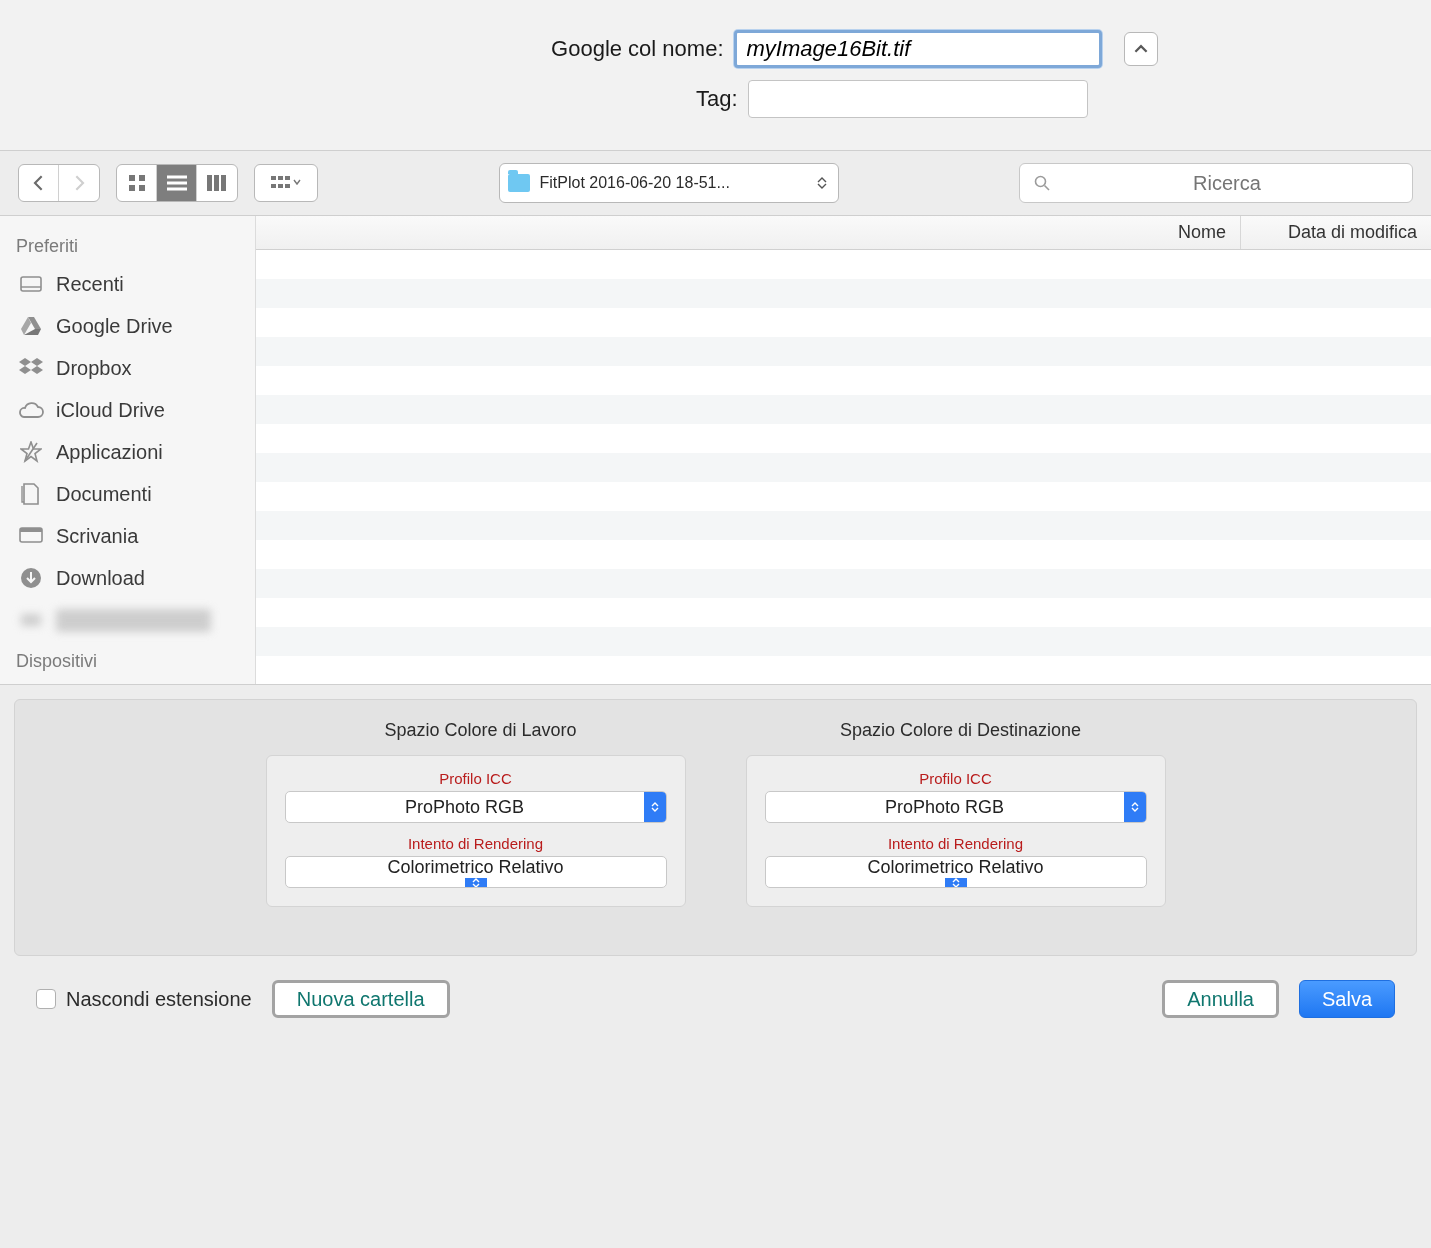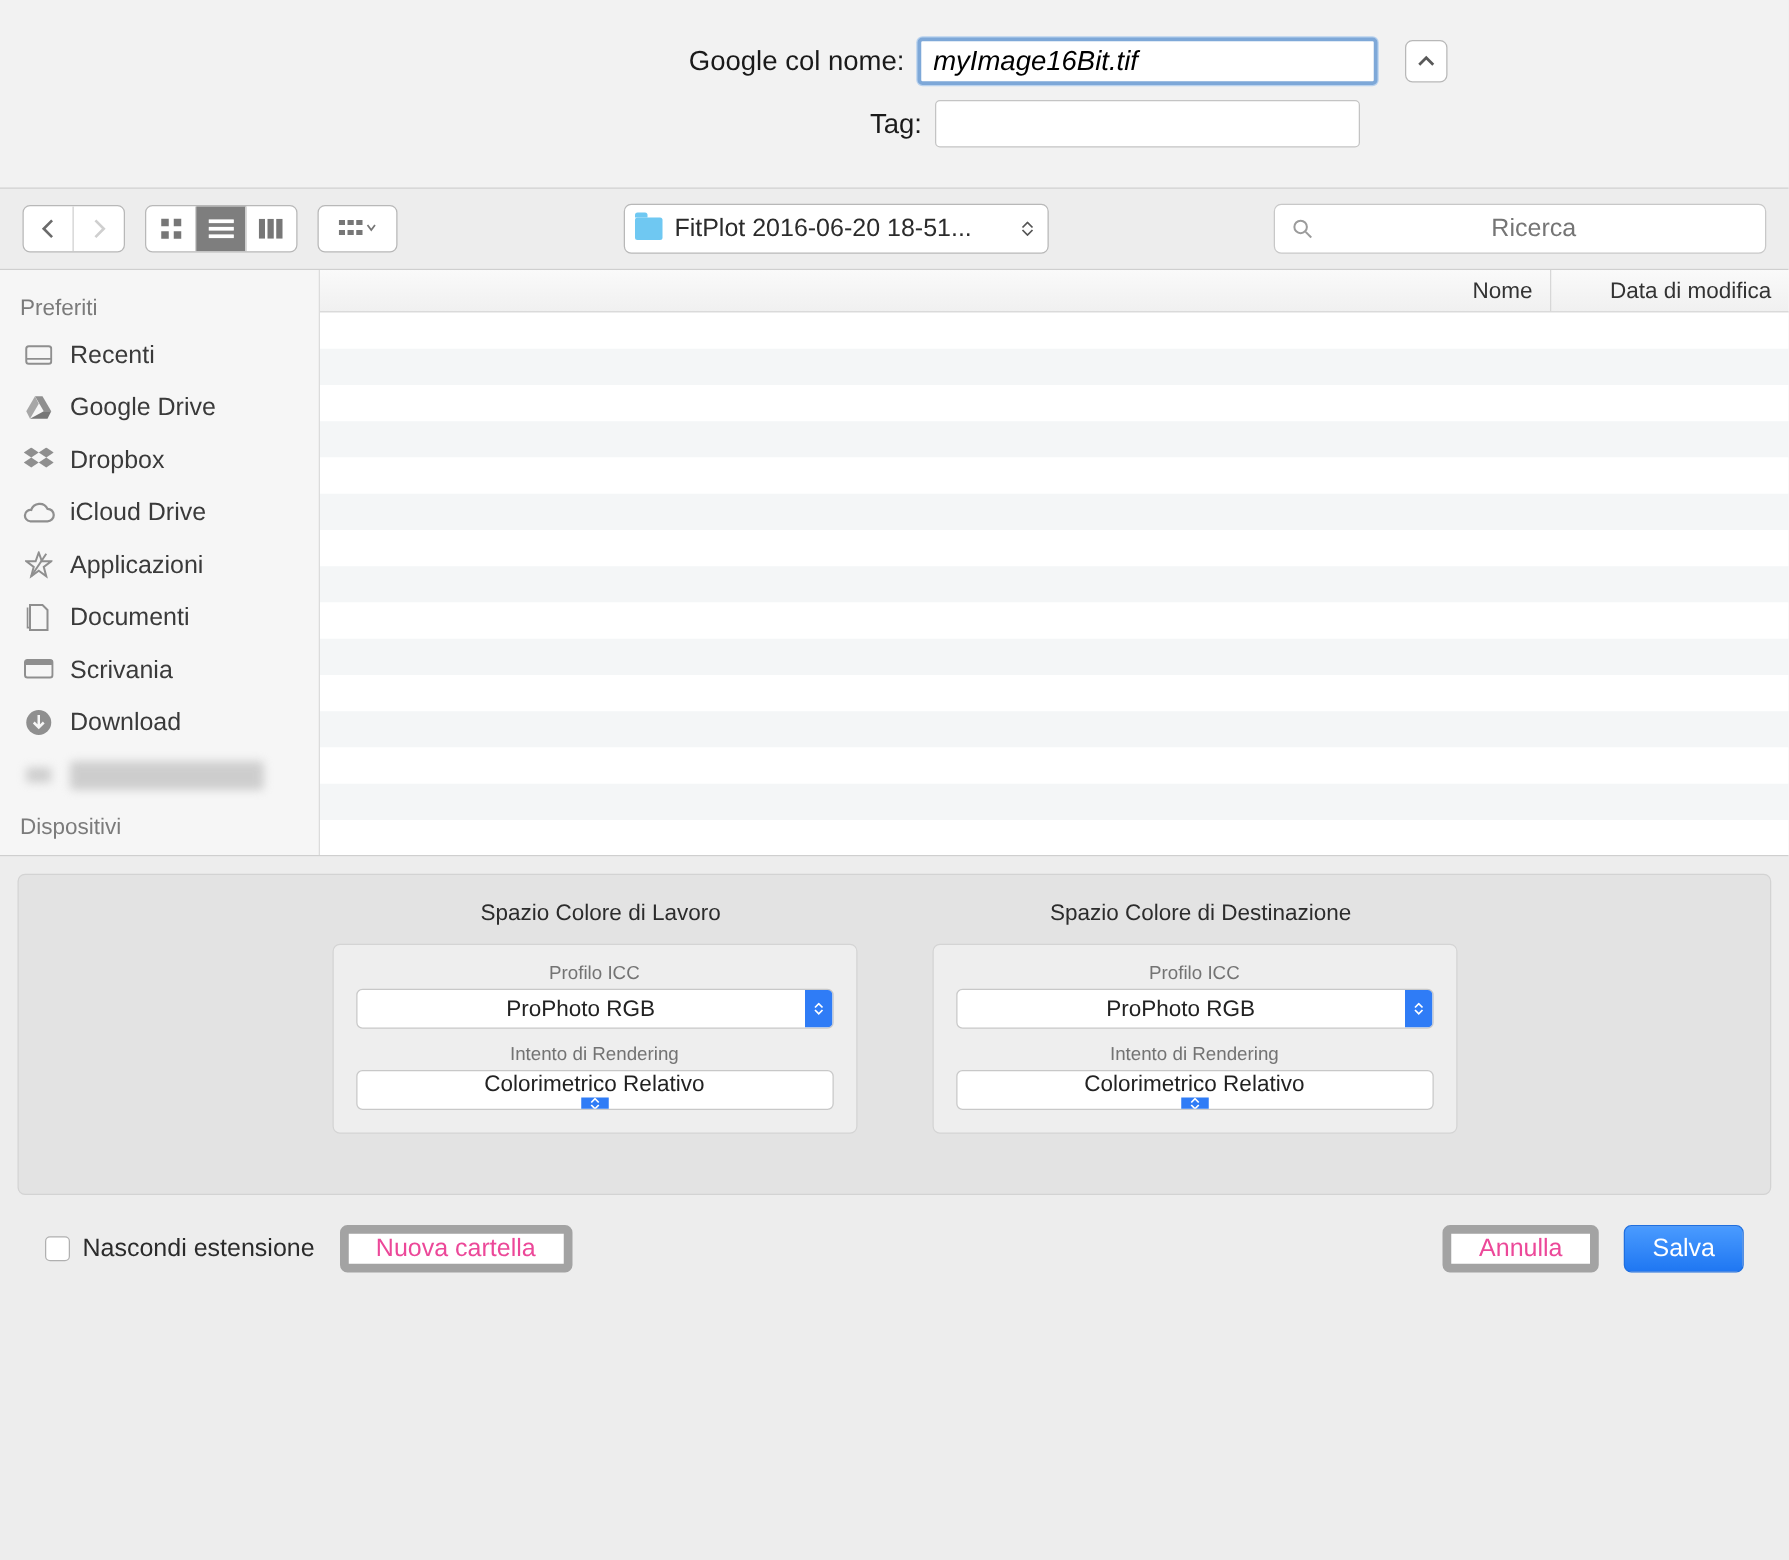--- a/index.html
+++ b/index.html
@@ -19,21 +19,21 @@
 .toolbar { height:64px; background:#ededed; display:flex; align-items:center; padding:0 18px; gap:16px; }
 .seg { display:flex; border:1px solid #b8b8b8; border-radius:6px; overflow:hidden; background:#fff; }
 .seg .btn { width:40px; height:36px; display:flex; align-items:center; justify-content:center; cursor:pointer; border-right:1px solid #d0d0d0; }
 .seg .btn:last-child { border-right:none; }
 .seg .btn.active { background:#7e7e7e; }
 .seg .btn.active svg { fill:#fff; stroke:#fff; }
 .seg-wide .btn { width:62px; }
 .folder-selector { margin-left:auto; margin-right:0; width:340px; height:40px; border:1px solid #b8b8b8; border-radius:6px; background:#fff; display:flex; align-items:center; padding:0 8px; cursor:pointer; }
 .folder-selector .folder-icon { width:22px; height:18px; background:#6fc8f2; border-radius:2px; margin-right:10px; position:relative; }
 .folder-selector .folder-icon:before { content:""; position:absolute; top:-4px; left:0; width:10px; height:4px; background:#6fc8f2; border-radius:2px 2px 0 0; }
-.folder-selector .fname { flex:1; font-size:20px; overflow:hidden; white-space:nowrap; text-overflow:ellipsis; }
+.folder-selector .fname { flex:1; font-size:16px; overflow:hidden; white-space:nowrap; text-overflow:ellipsis; }
 .folder-selector .stepper { width:16px; display:flex; flex-direction:column; align-items:center; }
 .search-box { width:394px; height:40px; border:1px solid #c8c8c8; border-radius:6px; background:#fff; display:flex; align-items:center; padding:0 14px; }
 .search-box input { border:none; outline:none; flex:1; font-size:20px; color:#8c8c8c; text-align:center; background:transparent; }
 .search-box svg { margin-right:6px; }
 .toolbar .spacer { flex:1; }
 
 
 .middle { display:flex; height:470px; background:#fff; border-top:1px solid #cfcfcf; border-bottom:1px solid #cfcfcf; }
 .sidebar { width:256px; background:#f6f6f6; border-right:1px solid #dcdcdc; padding-top:10px; overflow:hidden; }
 .sidebar .section-label { font-size:18px; color:#7b7b7b; padding:10px 16px 6px 16px; }
@@ -48,32 +48,32 @@
 .file-rows { flex:1; overflow:hidden; }
 .file-rows .row { height:29px; }
 .file-rows .row:nth-child(even) { background:#f4f6f7; }
 .file-rows .row:nth-child(odd) { background:#ffffff; }
 
 
 .options-panel { margin:14px 14px 0 14px; background:#e3e3e3; border:1px solid #d3d3d3; border-radius:6px; padding:20px 70px 48px 70px; display:flex; gap:60px; justify-content:center;text-align:center; }
 .opt-group { flex:1; max-width:420px; }
 .opt-group .title { font-size:18px; color:#2c2c2c; margin:0 0 14px 10px; }
 .opt-group .box { background:#eeeeee; border:1px solid #d4d4d4; border-radius:6px; padding:14px 18px 18px 18px; }
-.opt-group .field-label { font-size:15px; color:#737373; margin-bottom:4px; }
+.opt-group .field-label { font-size:15px; color:#b91c1c; margin-bottom:4px; }
 .mac-select { position:relative; height:32px; background:#fff; border:1px solid #c8c8c8; border-radius:5px; display:flex; align-items:center; margin-bottom:12px; overflow:hidden; }
 .mac-select:last-child { margin-bottom:0;flex-direction:column; }
 .mac-select .val { flex:1; padding:0 10px; font-size:18px; color:#222; }
 .mac-select .arrows { width:22px; height:100%; background:#2f7cf6; display:flex; flex-direction:column; align-items:center; justify-content:center; }
 .mac-select .arrows svg { display:block; }
 
 
 .bottom-bar { display:flex; align-items:center; padding:24px 36px; gap:20px; }
 .checkbox-row { display:flex; align-items:center; gap:10px; font-size:20px; }
 .checkbox-row .cb { width:20px; height:20px; border:1px solid #b0b0b0; border-radius:4px; background:#fff; }
-.push-btn { height:38px; padding:0 22px; border:7px solid #a3a3a3; border-radius:6px; background:#fff; font-size:20px; color:#ec4899; display:flex; align-items:center; cursor:pointer; }
+.push-btn { height:38px; padding:0 22px; border:3px solid #a3a3a3; border-radius:6px; background:#fff; font-size:20px; color:#0f766e; display:flex; align-items:center; cursor:pointer; }
 .push-btn.primary { background:linear-gradient(#4a9bff,#1f77f2); color:#fff; border:1px solid #1f6fe0; }
 .bottom-bar .spacer { flex:1; }
 
 
 .gray-icon { fill:#8f8f8f; }
 </style>
 </head>
 <body>
 
 <div class="top-area">

